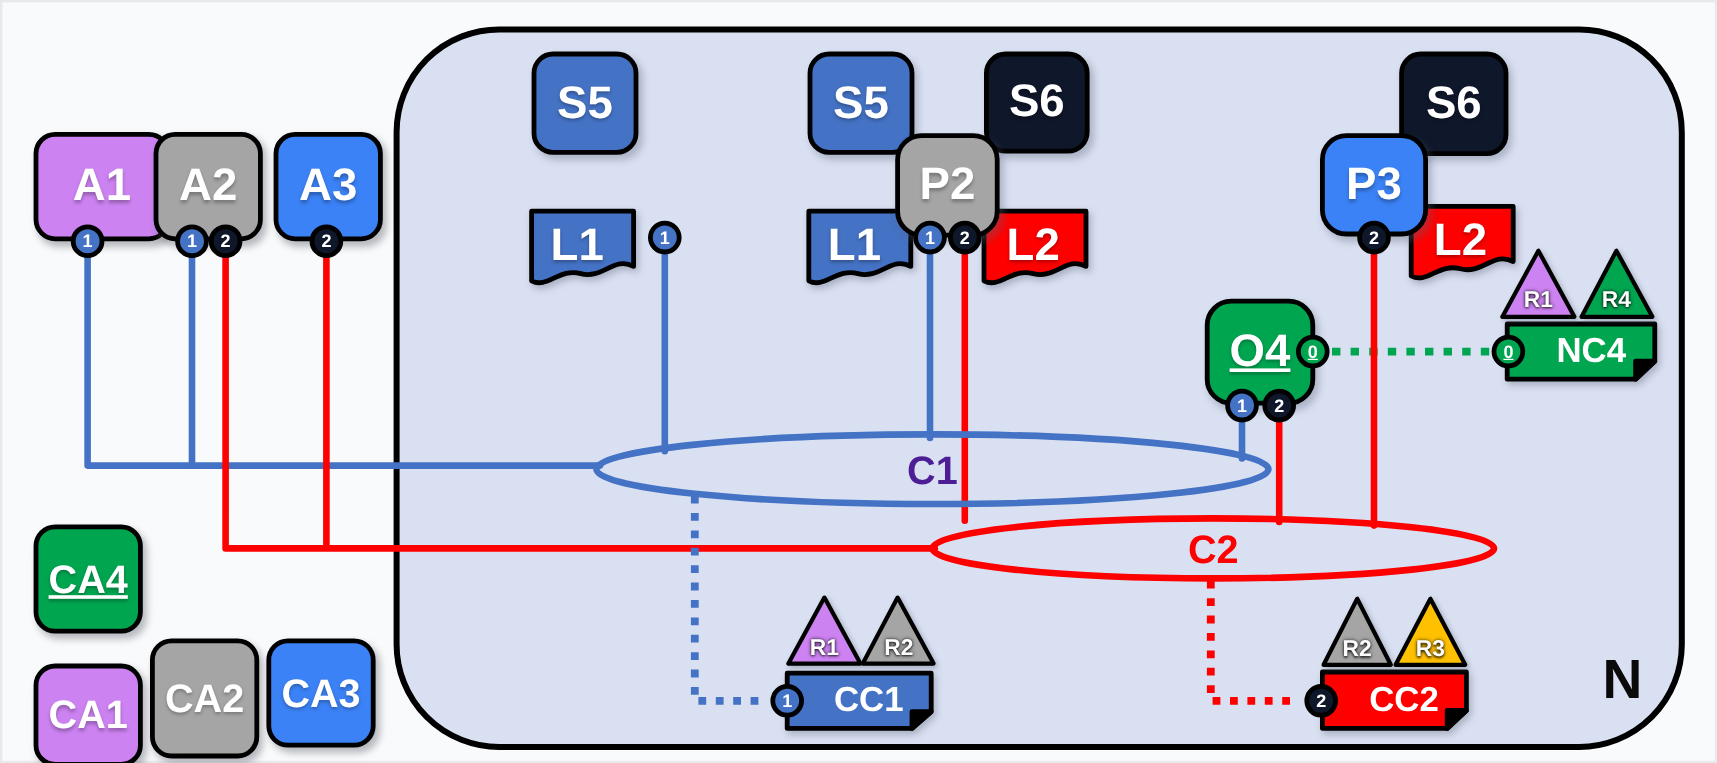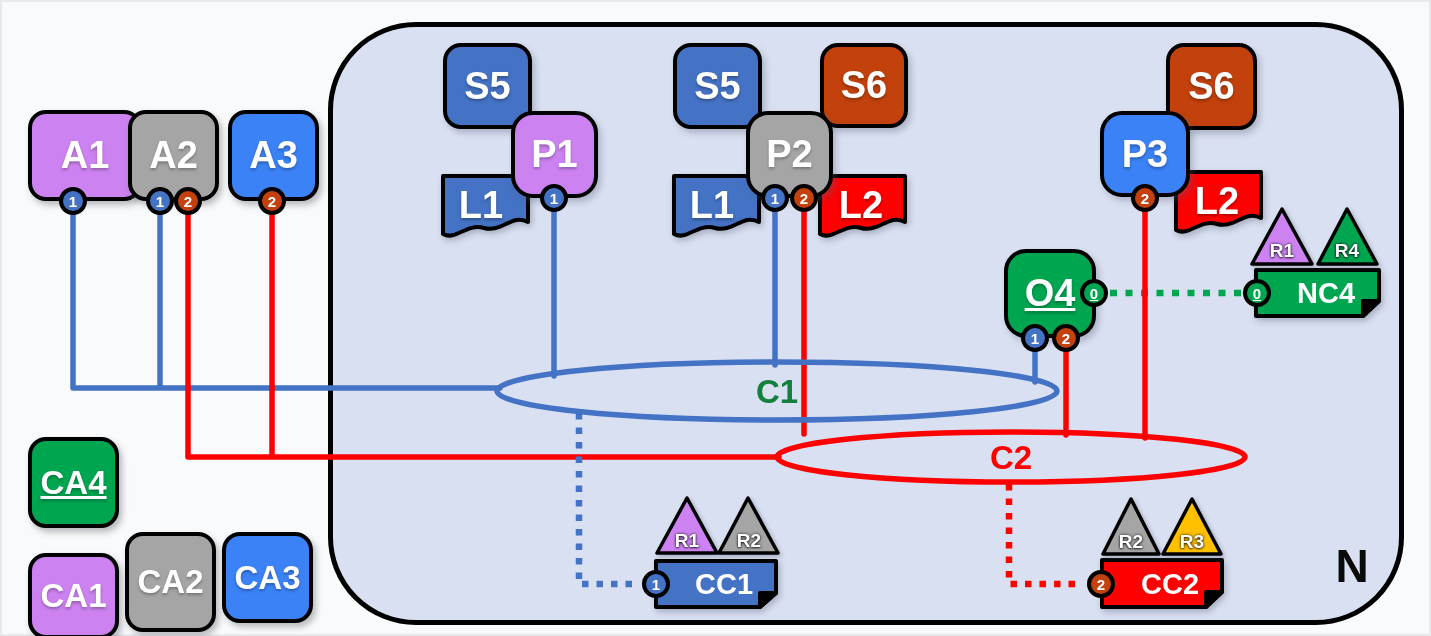--- a/index.html
+++ b/index.html
@@ -17,36 +17,36 @@
   .box{
     position:absolute; box-sizing:border-box; border:4px solid #000; border-radius:18px;
     display:flex; align-items:center; justify-content:center;
     color:#fff; font-size:38px; z-index:2;
     text-shadow:0 2px 3px rgba(0,0,0,.28);
     box-shadow:3px 4px 6px rgba(100,105,115,.45);
   }
   .box.ca{font-size:33px;}
   .box.inN{box-shadow:3px 4px 6px rgba(90,98,120,.35);}
   .purple{background:#cc82f0;} .gray{background:#a5a5a5;} .yellow{background:#3b82f6;}
-  .blue{background:#4472c4;} .red{background:#c2410c;} .green{background:#00a550;text-decoration:underline;}
+  .blue{background:#4472c4;} .red{background:#0f172a;} .green{background:#00a550;text-decoration:underline;}
   .port{
     position:absolute; width:28px; height:28px; box-sizing:border-box;
     border:4px solid #000; border-radius:50%;
     display:flex; align-items:center; justify-content:center;
     color:#fff; font-size:15px; z-index:4; transform:translate(-50%,-50%);
   }
   .lbl{
     position:absolute; transform:translate(-50%,-50%); z-index:5;
     color:#fff; white-space:nowrap; text-shadow:0 2px 3px rgba(0,0,0,.3);
   }
   .lbl.flag{font-size:38px;}
   .lbl.card{font-size:29px; text-shadow:none;}
   .lbl.tri{font-size:19px; text-shadow:0 0 3px rgba(0,0,0,.85),0 1px 2px rgba(0,0,0,.6);}
   .lbl.chan{font-size:33px; text-shadow:none;}
-  .lbl.c1{color:#15803d;text-align:right;} .lbl.c2{color:#fe0000;}
+  .lbl.c1{color:#4c1d95;text-align:right;} .lbl.c2{color:#fe0000;}
   .lbl.netname{color:#0a0a0a; font-size:46px; text-shadow:none;}
 </style>
 </head>
 <body>
 
 <div class="stage">
 
   <div class="network"></div>
 
   <svg class="overlay" width="1431" height="636" viewBox="0 0 1431 636">
@@ -108,21 +108,20 @@
   <div class="box ca green" style="left:28px;top:437px;width:91px;height:91px">CA4</div>
   <div class="box ca purple" style="left:28px;top:553px;width:91px;height:86px">CA1</div>
   <div class="box ca gray" style="left:125px;top:532px;width:91px;height:100px">CA2</div>
   <div class="box ca yellow" style="left:222px;top:532px;width:91px;height:91px">CA3</div>
 
   <div class="box inN blue" style="left:443px;top:43px;width:89px;height:86px">S5</div>
   <div class="box inN blue" style="left:673px;top:43px;width:89px;height:86px">S5</div>
   <div class="box inN red" style="left:820px;top:43px;width:88px;height:85px">S6</div>
   <div class="box inN red" style="left:1166px;top:43px;width:91px;height:87px">S6</div>
 
-  <div class="box inN purple" style="left:511px;top:111px;width:87px;height:87px;border-radius:22px">P1</div>
   <div class="box inN gray" style="left:746px;top:111px;width:87px;height:87px;border-radius:22px">P2</div>
   <div class="box inN yellow" style="left:1100px;top:111px;width:90px;height:86px;border-radius:22px">P3</div>
 
   <div class="box inN green" style="left:1004px;top:249px;width:92px;height:89px;border-radius:22px">O4</div>
 
   <span class="lbl flag" style="left:481px;top:205px">L1</span>
   <span class="lbl flag" style="left:712px;top:205px">L1</span>
   <span class="lbl flag" style="left:861px;top:205px">L2</span>
   <span class="lbl flag" style="left:1217px;top:201px">L2</span>
 

